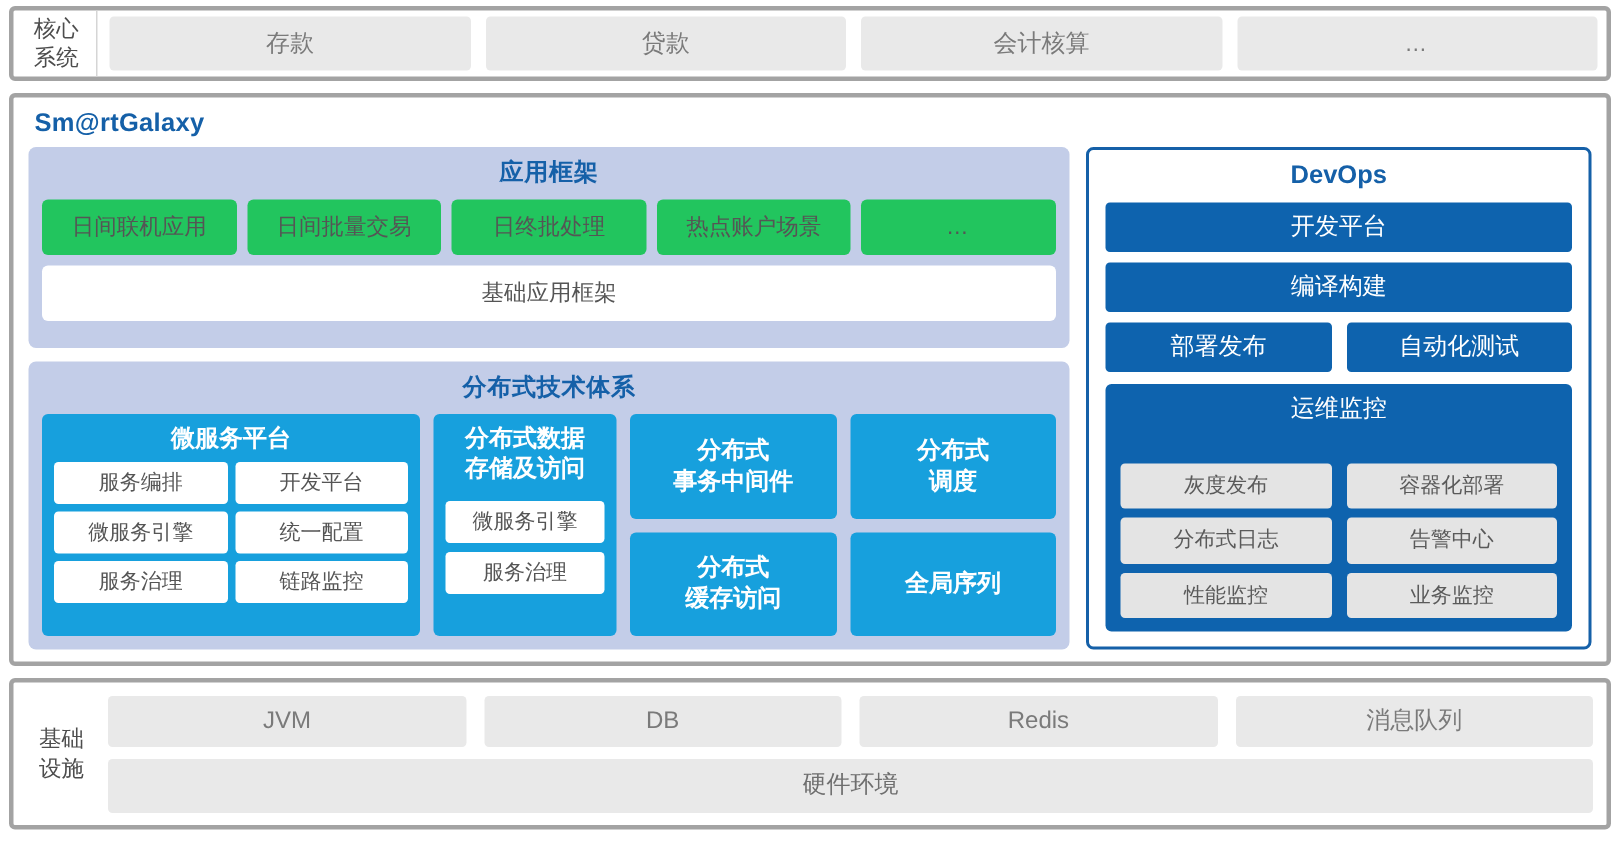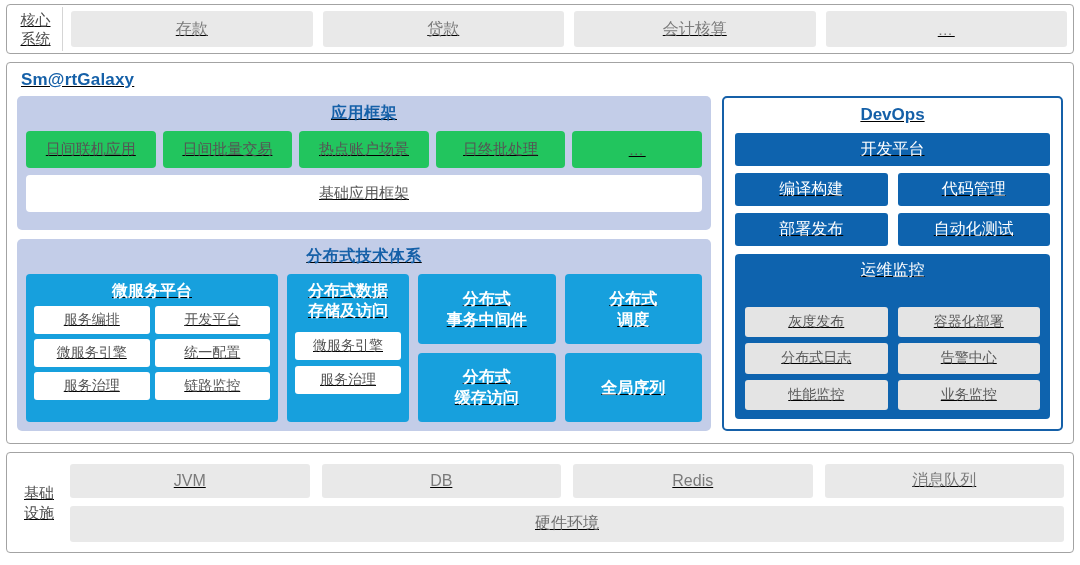--- a/index.html
+++ b/index.html
@@ -6,24 +6,23 @@
   html, body {
     width: 1080px; height: 565px;
     background: #ffffff;
     font-family: "Liberation Sans", "DejaVu Sans", sans-serif;
     overflow: hidden;
   }
   .page { width: 1080px; height: 565px; position: relative; padding: 4px 6px; }
 
   
   .outer-box {
-    border: 1px solid #a3a3a3;
+    border: 3px solid #a3a3a3;
     border-radius: 4px;
     background: #fff;
-    text-decoration: underline;
   }
 
   
   .core-row {
     height: 50px;
     display: flex;
     align-items: center;
     padding: 4px 6px;
     gap: 8px;
   }
@@ -250,22 +249,22 @@
 
     <div class="main-cols">
 
       <div class="left-col">
 
         <div class="lav-panel app-panel">
           <div class="lav-title">应用框架</div>
           <div class="chip-row">
             <div class="chip">日间联机应用</div>
             <div class="chip">日间批量交易</div>
+            <div class="chip">日终批处理</div>
             <div class="chip">热点账户场景</div>
-            <div class="chip">日终批处理</div>
             <div class="chip dots">…</div>
           </div>
           <div class="wide-chip">基础应用框架</div>
         </div>
 
         <div class="lav-panel dist-panel">
           <div class="lav-title">分布式技术体系</div>
           <div class="dist-grid">
 
             <div class="blue-card ms-col">
@@ -321,21 +320,20 @@
           </div>
         </div>
       </div>
 
       <div class="right-col">
         <div class="devops">
           <div class="devops-title">DevOps</div>
           <div class="dk-bar">开发平台</div>
           <div class="dk-row">
             <div class="dk-bar">编译构建</div>
-            <div class="dk-bar">代码管理</div>
           </div>
           <div class="dk-row">
             <div class="dk-bar">部署发布</div>
             <div class="dk-bar">自动化测试</div>
           </div>
           <div class="ops-panel">
             <div class="ops-title">运维监控</div>
             <div class="ops-grid">
               <div class="ops-chip">灰度发布</div>
               <div class="ops-chip">容器化部署</div>

